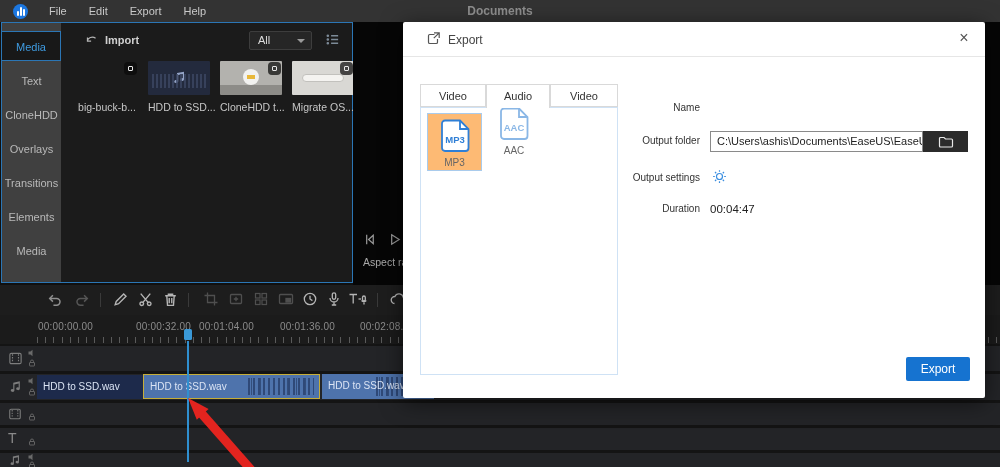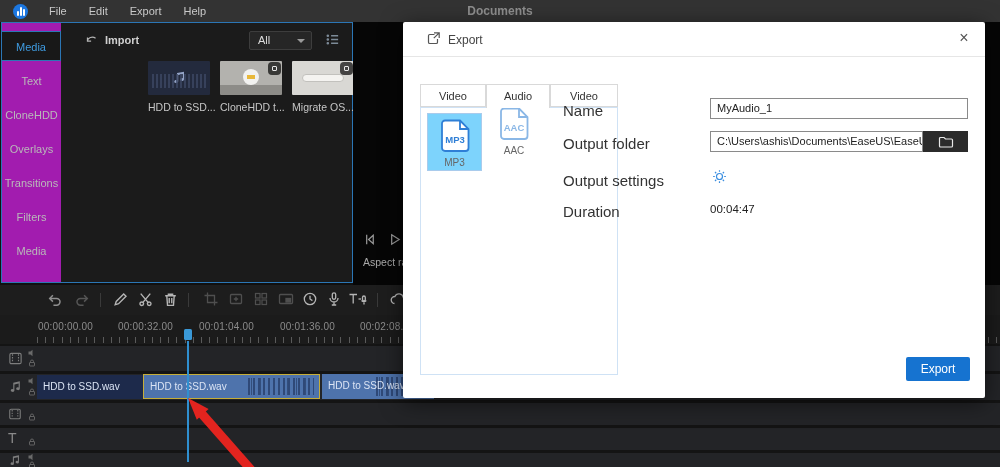--- a/index.html
+++ b/index.html
@@ -11,21 +11,21 @@
   
   #titlebar { left:0; top:0; width:1000px; height:22px; background:#333333; display:flex; align-items:center; }
   #logo { width:15px; height:15px; border-radius:50%; background:#1c77e0; margin:0 10px 0 13px;
           display:flex; align-items:flex-end; justify-content:center; gap:1px; padding-bottom:3px; }
   #logo i { display:block; width:2px; background:#fff; border-radius:1px; }
   .menu-item { color:#c9c9c9; font-size:11px; padding:0 11px; line-height:22px; }
   #win-title { position:absolute; left:0; right:0; text-align:center; color:#8f8f8f; font-size:12px; font-weight:bold; line-height:22px; pointer-events:none; }
 
   
   #left-region { left:1px; top:22px; width:352px; height:261px; border:1px solid #2b76b5; background:#1b1b1b; }
-  #sidebar { position:absolute; left:0; top:0; width:59px; height:100%; background:#a21caf; }
+  #sidebar { position:absolute; left:0; top:0; width:59px; height:100%; background:#404040; }
   .side-item { width:100%; height:30px; line-height:30px; text-align:center; color:#b9b9b9; font-size:11px; }
   .side-item.active { color:#3f9be0; border:1px solid #2b76b5; border-left:none; background:#181818; }
   #media-head { position:absolute; left:59px; top:0; width:293px; height:36px; }
   #import-btn { position:absolute; left:24px; top:10px; display:flex; align-items:center; gap:7px; color:#cfcfcf; font-size:11px; font-weight:bold; }
   #filter-dd { position:absolute; left:188px; top:8px; width:63px; height:19px; background:#262626; border:1px solid #3d3d3d; border-radius:2px; color:#dddddd; font-size:11px; line-height:17px; padding-left:8px; }
   #filter-dd .chev { position:absolute; right:6px; top:7px; width:0; height:0; border-left:4px solid transparent; border-right:4px solid transparent; border-top:4px solid #9a9a9a; }
   #list-toggle { position:absolute; left:264px; top:9px; color:#7d8b98; }
 
   
   .m-item { position:absolute; top:38px; width:62px; }
@@ -87,26 +87,26 @@
   #dlg-export-icon { position:absolute; left:22px; top:9px; color:#555; }
   #dlg-close { position:absolute; right:12px; top:7px; font-size:16px; color:#555; width:18px; text-align:center; }
 
   #fmt-panel { position:absolute; left:17px; top:85px; width:198px; height:268px; border:1px solid #cfe2f5; background:#fff; }
   .tab { position:absolute; top:62px; height:23px; line-height:23px; text-align:center; font-size:11px; color:#333;
          background:#fff; border:1px solid #d9d9d9; }
   #tab-0 { left:17px; width:66px; }
   #tab-1 { left:83px; width:64px; height:24px; border-bottom:none; z-index:2; }
   #tab-2 { left:147px; width:68px; }
 
-  #fmt-mp3 { position:absolute; left:24px; top:91px; width:55px; height:58px; background:#7dd3fc; border:1px solid #a9cbec; }
+  #fmt-mp3 { position:absolute; left:24px; top:91px; width:55px; height:58px; background:#fdba74; border:1px solid #a9cbec; }
   .fmt-label { position:absolute; left:0; width:100%; text-align:center; font-size:10px; color:#666; }
   #fmt-aac { position:absolute; left:91px; top:80px; width:40px; height:58px; }
 
   .file-icon { position:absolute; }
-  .flabel { position:absolute; left:160px; width:137px; font-size:15px; color:#333; }
+  .flabel { position:absolute; left:160px; width:137px; text-align:right; font-size:10px; color:#333; }
   .fin { position:absolute; border:1px solid #8a8a8a; background:#fff; font-size:11px; color:#222; line-height:19px; padding:0 6px; white-space:nowrap; overflow:hidden; }
   #name-input  { left:307px; top:76px;  width:258px; height:21px; }
   #folder-input{ left:307px; top:109px; width:213px; height:21px; }
   #folder-btn  { position:absolute; left:520px; top:109px; width:45px; height:21px; background:#2b2b2b; display:flex; align-items:center; justify-content:center; color:#eee; }
   #gear-btn { position:absolute; left:309px; top:147px; color:#3d8fe0; }
   #duration-value { position:absolute; left:307px; top:181px; font-size:11.5px; color:#222; }
   #export-btn { position:absolute; left:503px; top:335px; width:64px; height:24px; background:#1673d0; color:#fff; font-size:12px;
                 border:none; border-radius:2px; text-align:center; line-height:24px; }
   svg { display:block; }
 </style>
@@ -134,21 +134,21 @@
       <div class="side-item active">Media</div>
       <div style="height:5px"></div>
       <div class="side-item">Text</div>
       <div style="height:4px"></div>
       <div class="side-item">CloneHDD</div>
       <div style="height:4px"></div>
       <div class="side-item">Overlays</div>
       <div style="height:4px"></div>
       <div class="side-item">Transitions</div>
       <div style="height:4px"></div>
-      <div class="side-item">Filters</div>
+      <div class="side-item">Elements</div>
       <div style="height:4px"></div>
       <div class="side-item">Media</div>
     </div>
 
     <div id="media-head">
       <span id="import-btn">
         <span>
           <svg width="13" height="13" viewBox="0 0 16 16" fill="none" stroke="#b5b5b5" stroke-width="1.4">
             <path d="M3 10 a6 5 0 0 1 10 -3.5"></path>
               <path d="M3 5.5 V10 H7.5"></path>
@@ -163,20 +163,28 @@
       <span id="list-toggle">
         <svg width="15" height="15" viewBox="0 0 16 16" stroke="currentColor" stroke-width="1.4" fill="currentColor">
           <circle cx="3" cy="4" r="0.7"></circle>
             <circle cx="3" cy="8" r="0.7"></circle>
             <circle cx="3" cy="12" r="0.7"></circle>
           <path d="M6.5 4 H14 M6.5 8 H14 M6.5 12 H14" fill="none"></path>
         </svg>
       </span>
     </div>
 
+    <div class="m-item" style="left:74px">
+      <div class="m-thumb">
+        <span class="badge">
+            <i></i>
+          </span>
+      </div>
+      <div class="m-label">big-buck-b...</div>
+    </div>
     <div class="m-item" style="left:146px">
       <div class="m-thumb" id="thumb-audio">
         <svg width="16" height="16" viewBox="0 0 16 16" fill="#93a3c6">
           <path d="M6 3 L13 1.8 V9.6 a2 1.5 0 1 1 -1.2 -1.4 V4 L7.2 5 v6.6 a2 1.5 0 1 1 -1.2 -1.4 Z"></path>
         </svg>
         <span class="wave"></span>
       </div>
       <div class="m-label">HDD to SSD...</div>
     </div>
     <div class="m-item" style="left:218px">
@@ -301,21 +309,21 @@
       <span class="tsep" style="left:377px"></span>
       <span class="ticon c-norm" style="left:390px">
         <svg width="18" height="16" viewBox="0 0 18 16" fill="none" stroke="currentColor" stroke-width="1.3">
             <path d="M4.5 12.5 a3.5 3.5 0 0 1 0.4 -7 a4.4 4.4 0 0 1 8.4 1 a3 3 0 0 1 0.2 6"></path>
           </svg>
         </span>
     </div>
 
     <div id="ruler">
       <span class="r-label" style="left:38px">00:00:00.00</span>
-      <span class="r-label" style="left:118px">00:00:32.00</span>
+      <span class="r-label" style="left:136px">00:00:32.00</span>
       <span class="r-label" style="left:199px">00:01:04.00</span>
       <span class="r-label" style="left:280px">00:01:36.00</span>
       <span class="r-label" style="left:360px">00:02:08.00</span>
       <span id="ticks"></span>
     </div>
 
     <div id="tracks">
 
       <div class="trow" style="top:2px;height:25px">
         <span class="trk-icon" style="top:5px">
@@ -447,21 +455,20 @@
     <div id="fmt-aac">
       <svg class="file-icon" style="left:6px;top:5px" width="29" height="34" viewBox="0 0 29 34">
         <path d="M4 1.5 H19 L27.5 10 V29 a3 3 0 0 1 -3 3 H4 a3 3 0 0 1 -3 -3 V4.5 a3 3 0 0 1 3 -3 Z" fill="#fff" stroke="#8ab7e6" stroke-width="1.8"></path>
         <path d="M19 1.5 V10 H27.5" fill="none" stroke="#8ab7e6" stroke-width="1.8"></path>
         <text x="14" y="24" text-anchor="middle" font-size="9.5" font-weight="bold" fill="#8ab7e6" font-family="Liberation Sans, sans-serif">AAC</text>
       </svg>
       <span class="fmt-label" style="top:43px">AAC</span>
     </div>
 
     <span class="flabel" style="top:80px">Name</span>
-    <div class="fin" id="name-input">MyAudio_1</div>
 
     <span class="flabel" style="top:113px">Output folder</span>
     <div class="fin" id="folder-input">C:\Users\ashis\Documents\EaseUS\EaseUS Video Ed</div>
     <span id="folder-btn">
       <svg width="16" height="14" viewBox="0 0 16 14" fill="none" stroke="#e8e8e8" stroke-width="1.2">
         <path d="M1.5 3.5 a1 1 0 0 1 1 -1 H6 L7.5 4 H13.5 a1 1 0 0 1 1 1 V11 a1 1 0 0 1 -1 1 H2.5 a1 1 0 0 1 -1 -1 Z"></path>
       </svg>
     </span>
 
     <span class="flabel" style="top:150px">Output settings</span>

